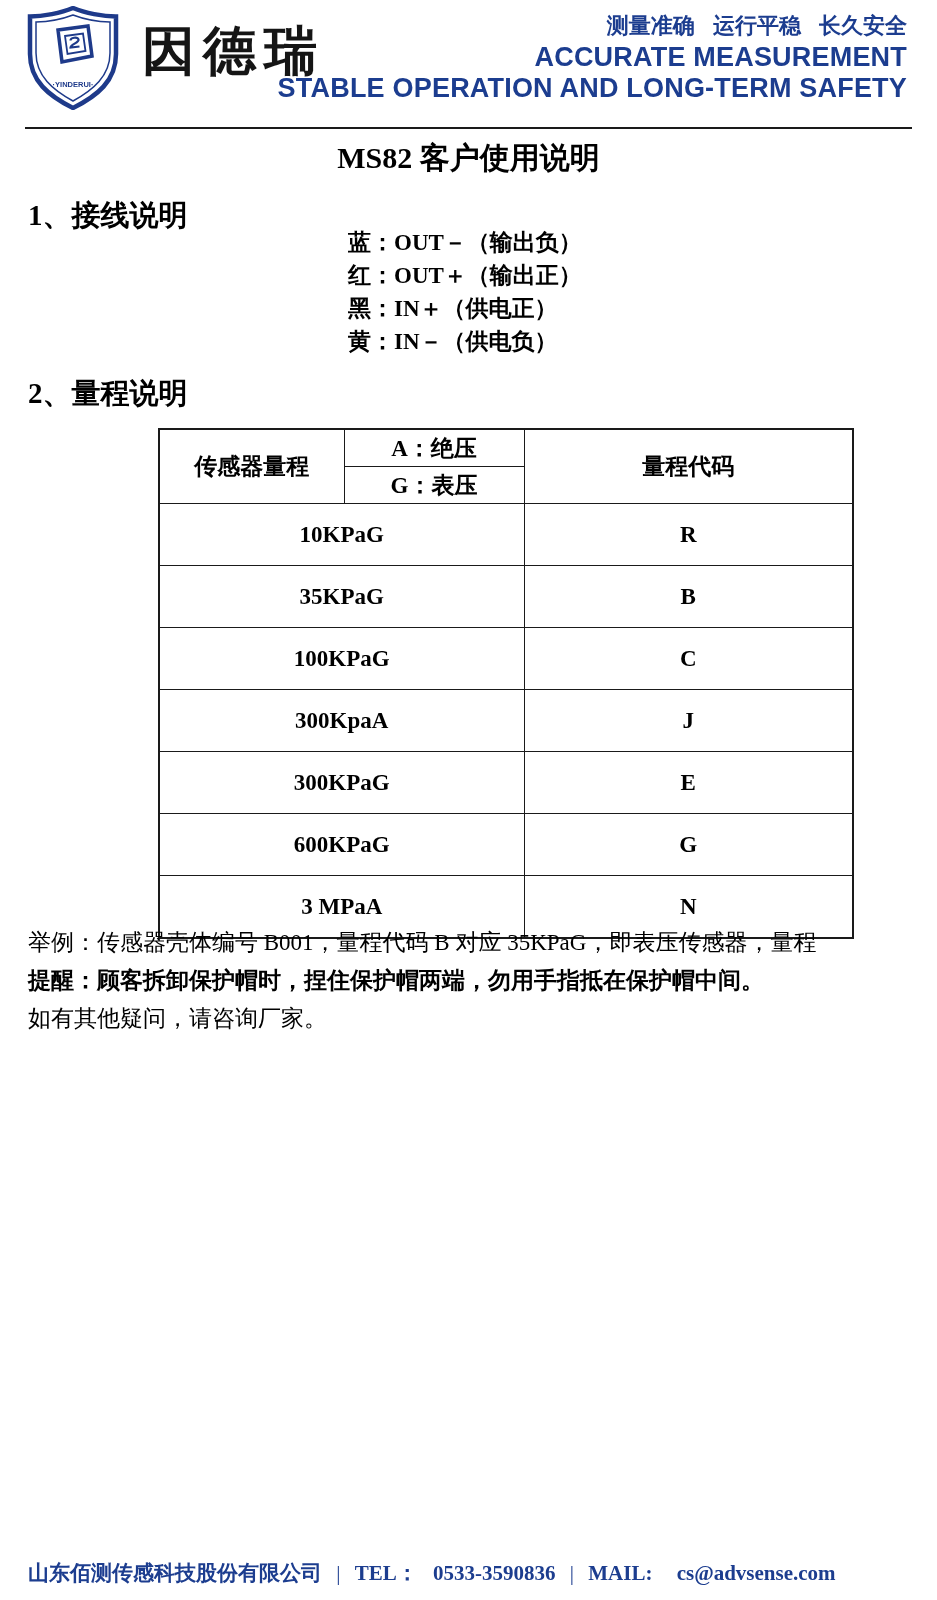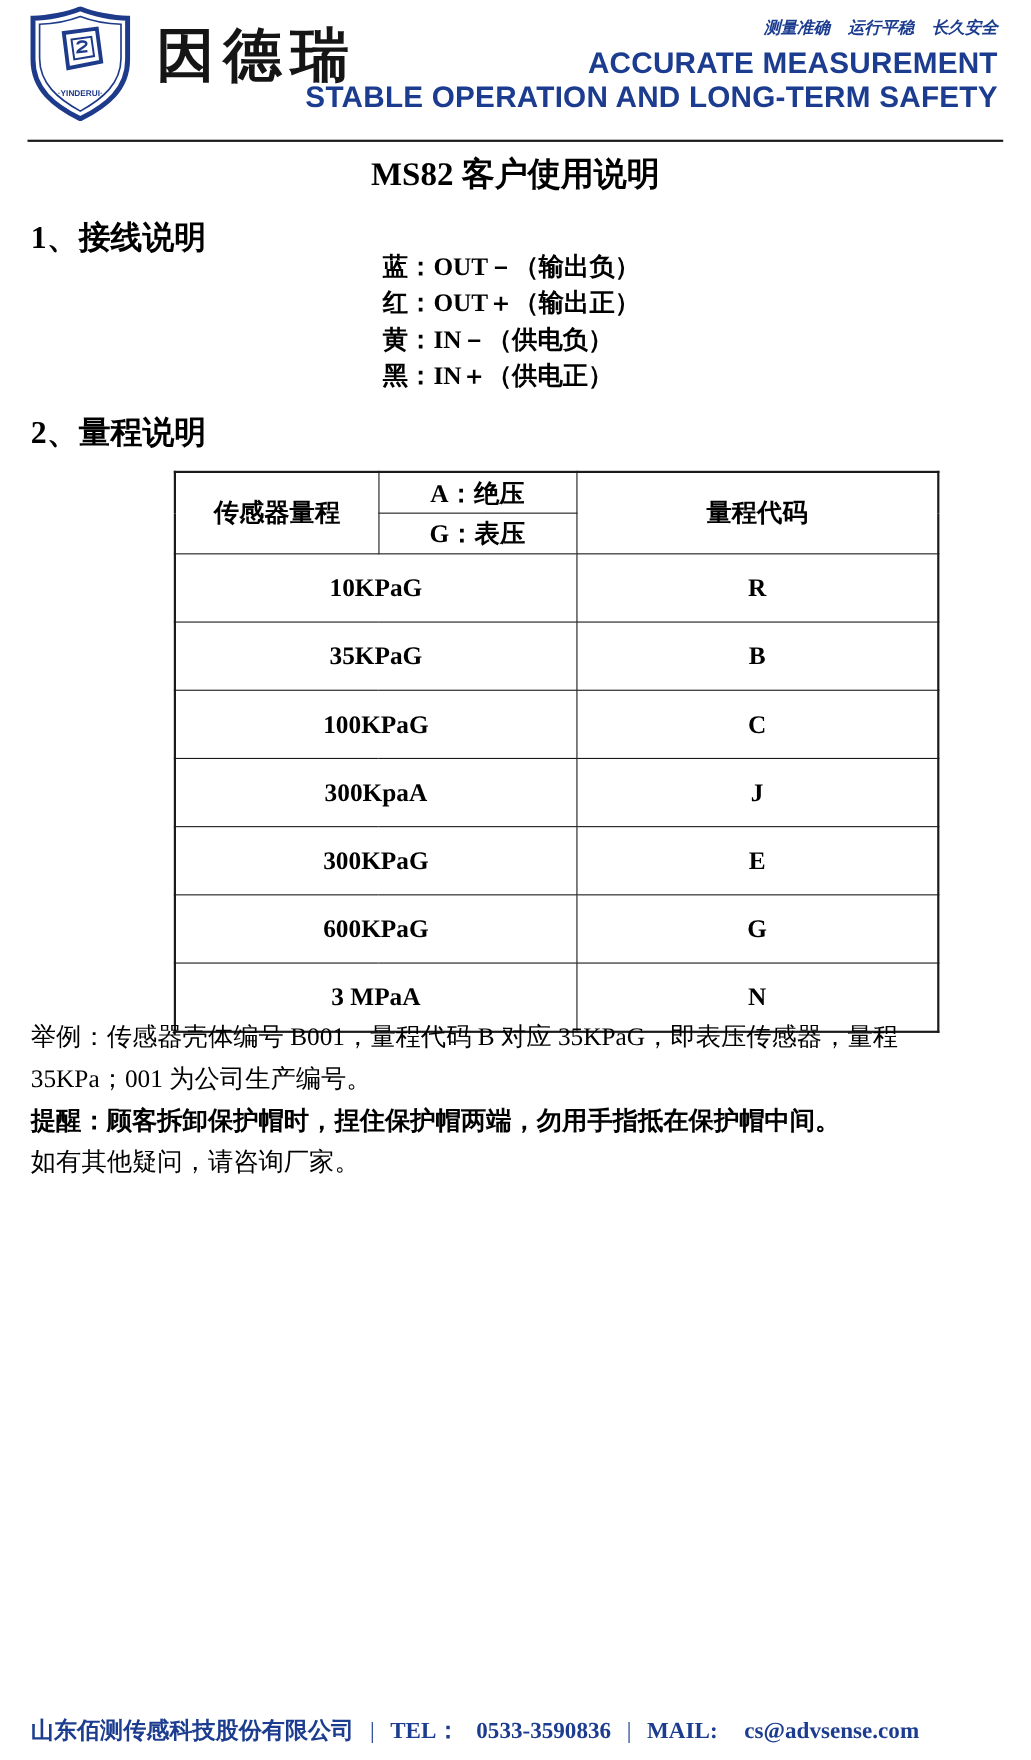--- a/index.html
+++ b/index.html
@@ -12,21 +12,21 @@
   .brand{
     position:absolute;left:142px;top:24px;
     font-family:"Liberation Sans","DejaVu Sans",sans-serif;
     font-weight:900;font-size:53px;line-height:1;letter-spacing:8px;color:#151515;
     white-space:nowrap;
   }
   .slogans{
     position:absolute;top:15px;right:30px;text-align:right;
     color:#1c3d8f;font-family:"Liberation Sans","DejaVu Sans",sans-serif;font-weight:bold;
   }
-  .slogan-cn{font-size:15px;line-height:22px;word-spacing:12px;margin-bottom:9px;white-space:nowrap;font-style:italic;}
+  .slogan-cn{font-size:22px;line-height:22px;word-spacing:12px;margin-bottom:9px;white-space:nowrap;}
   .slogan-en{font-size:27px;line-height:22px;margin-bottom:9px;white-space:nowrap;letter-spacing:0.2px;}
   .header-rule{position:absolute;left:25px;top:127px;width:887px;height:0;border:0;border-top:2px solid #1a1a1a;margin:0;}
   
   .doc-title{position:absolute;left:0;top:138px;width:937px;text-align:center;font-size:30px;font-weight:bold;white-space:nowrap;}
   .s-heading{position:absolute;left:28px;font-size:29px;font-weight:bold;white-space:nowrap;}
   .s1{top:196px;}
   .s2{top:374px;}
   
   .wiring{position:absolute;left:348px;top:226px;font-size:23px;font-weight:bold;line-height:33px;}
   .wiring div{white-space:nowrap;}
@@ -79,22 +79,22 @@
   </div>
 
   <hr class="header-rule">
 
   <div class="doc-title">MS82 客户使用说明</div>
 
   <div class="s-heading s1">1、接线说明</div>
   <div class="wiring">
     <div>蓝：OUT－（输出负）</div>
     <div>红：OUT＋（输出正）</div>
+    <div>黑：IN＋（供电正）</div>
     <div>黄：IN－（供电负）</div>
-    <div>黑：IN＋（供电正）</div>
   </div>
 
   <div class="s-heading s2">2、量程说明</div>
 
   <table class="range-table">
     <colgroup>
         <col style="width:185px">
         <col style="width:180px">
         <col style="width:329px">
       </colgroup>
@@ -133,21 +133,20 @@
       </tr>
       <tr class="drow">
         <td colspan="2">3 MPaA</td>
         <td>N</td>
       </tr>
     </tbody>
   </table>
 
   <div class="notes">
     <div>举例：传感器壳体编号 B001，量程代码 B 对应 35KPaG，即表压传感器，量程</div>
-    <div>35KPa；001 为公司生产编号。</div>
     <div class="bold">提醒：顾客拆卸保护帽时，捏住保护帽两端，勿用手指抵在保护帽中间。</div>
     <div>如有其他疑问，请咨询厂家。</div>
   </div>
 
   <div class="page-footer">
     <span>山东佰测传感科技股份有限公司</span>
     <span class="sep">|</span>
     <span class="tel-label">TEL：</span>
     <span>0533-3590836</span>
     <span class="sep">|</span>

